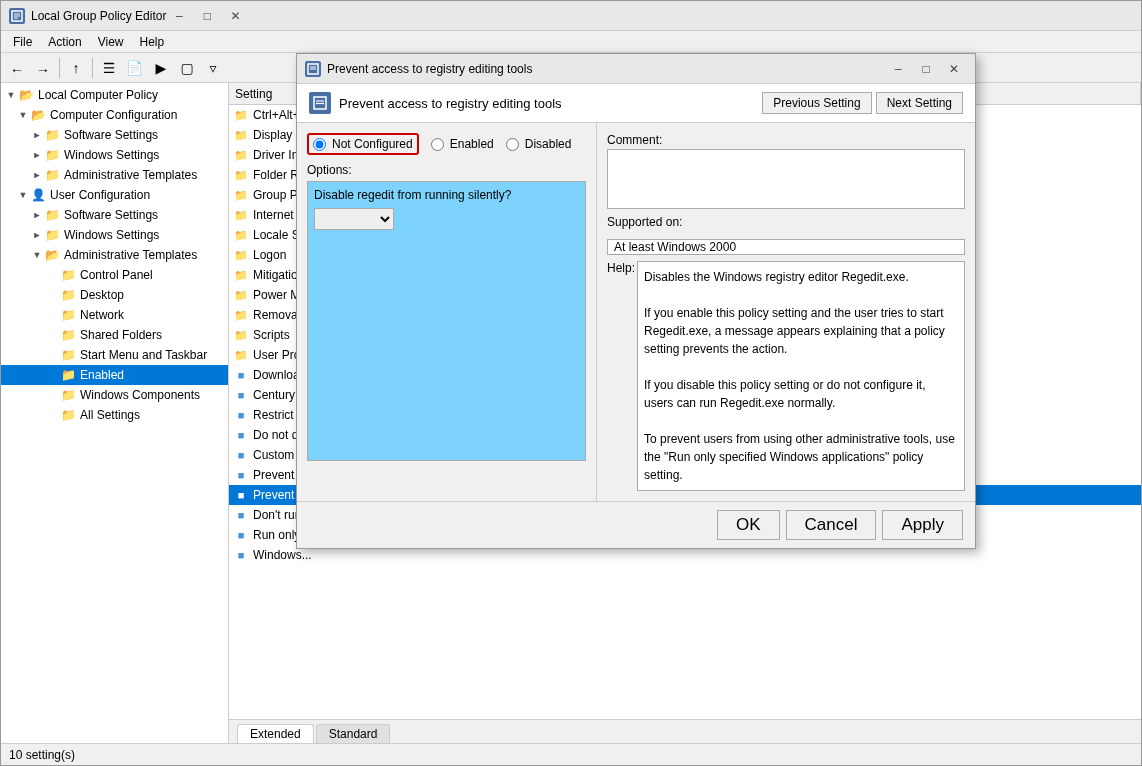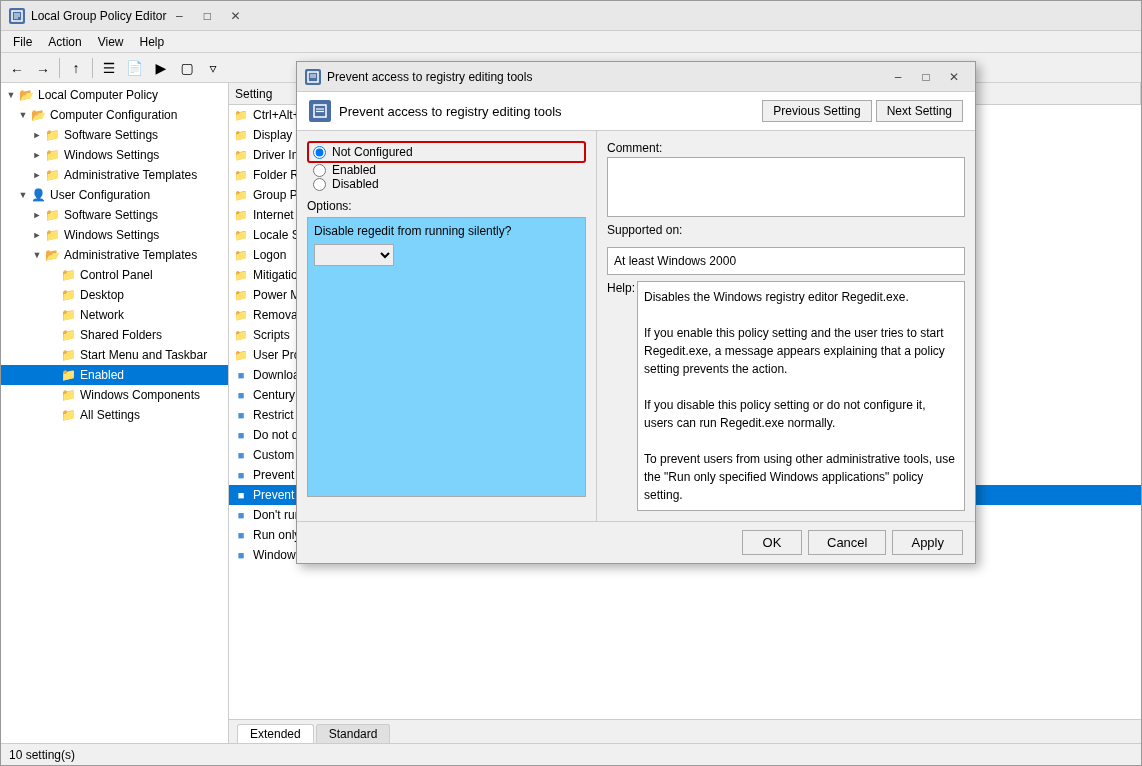--- a/index.html
+++ b/index.html
@@ -224,21 +224,21 @@
     
     .dialog-overlay {
       position: absolute;
       top: 0; left: 0; right: 0; bottom: 0;
       z-index: 100;
     }
 
     
     .dialog {
       position: absolute;
-      top: 60px;
+      top: 52px;
       left: 295px;
       width: 680px;
       background: #f0f0f0;
       border: 1px solid #999;
       box-shadow: 4px 4px 10px rgba(0,0,0,0.3);
       display: flex;
       flex-direction: column;
     }
 
     .dialog-title-bar {
@@ -298,21 +298,21 @@
 
     .dialog-left {
       width: 300px;
       padding: 10px;
       border-right: 1px solid #ccc;
       display: flex;
       flex-direction: column;
       gap: 8px;
     }
 
-    .radio-group { display: flex; flex-direction: column; gap: 0; }
+    .radio-group { display: flex; gap: 6px; }
     .radio-option {
       display: flex; align-items: center; gap: 6px;
       font-size: 12px;
       cursor: pointer;
     }
     .radio-option input[type="radio"] { cursor: pointer; margin: 0; }
     .radio-not-configured {
       border: 2px solid #cc0000;
       border-radius: 3px;
       padding: 2px 4px;
@@ -370,21 +370,21 @@
       display: flex;
       flex-direction: column;
       gap: 10px;
     }
     .supported-label { font-size: 12px; }
     .supported-box {
       border: 1px solid #aaa;
       background: white;
       padding: 4px 6px;
       font-size: 12px;
-      height: 28px;
+      height: 16px;
       display: flex; align-items: center;
     }
 
     .help-section {
       flex: 1;
       display: flex;
       flex-direction: row;
       gap: 2px;
     }
     .help-label { font-size: 12px; }
@@ -404,21 +404,21 @@
       justify-content: flex-end;
       gap: 6px;
       border-top: 1px solid #ccc;
       background: #f0f0f0;
     }
     .footer-btn {
       padding: 4px 18px;
       border: 1px solid #aaa;
       background: #f0f0f0;
       cursor: pointer;
-      font-size: 13px;
+      font-size: 17px;
       min-width: 60px;
     }
 
     
     ::-webkit-scrollbar { width: 12px; height: 12px; }
     ::-webkit-scrollbar-track { background: #f0f0f0; }
     ::-webkit-scrollbar-thumb { background: #c0c0c0; border: 1px solid #aaa; }
   </style>
 </head>
 <body>

